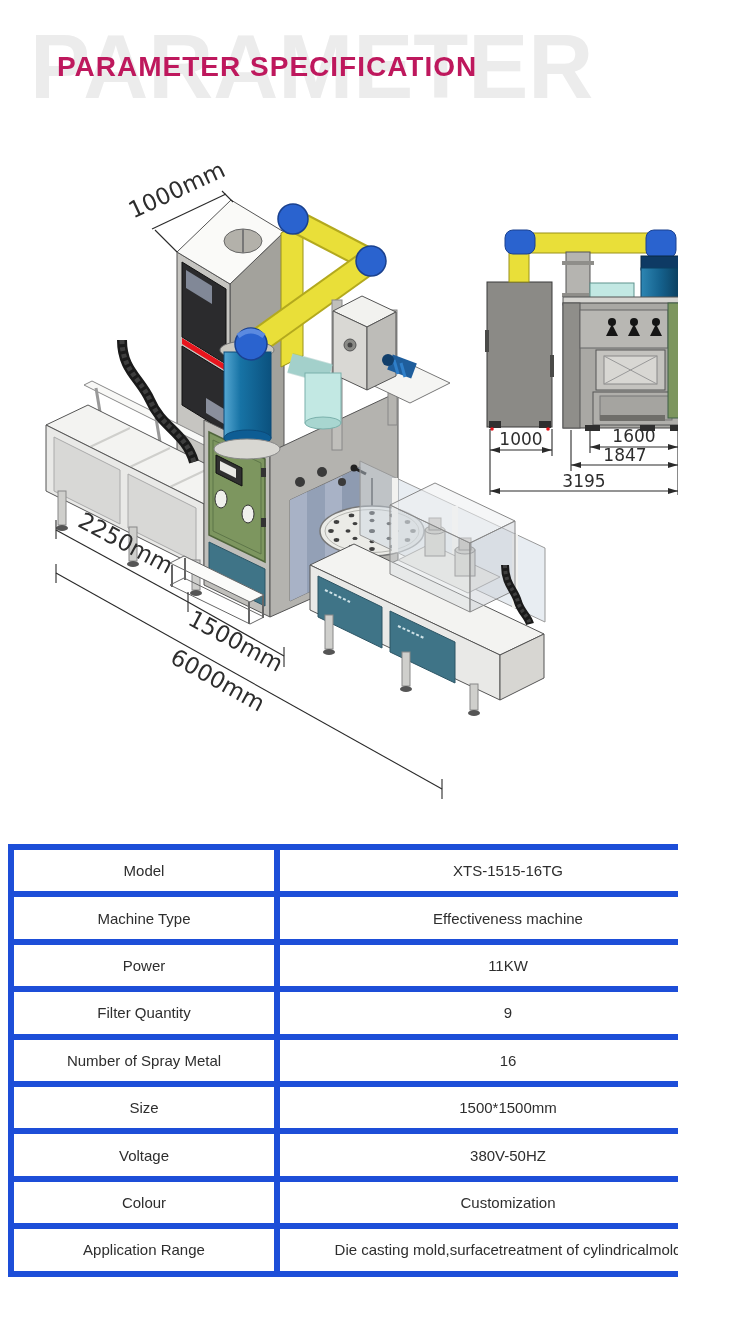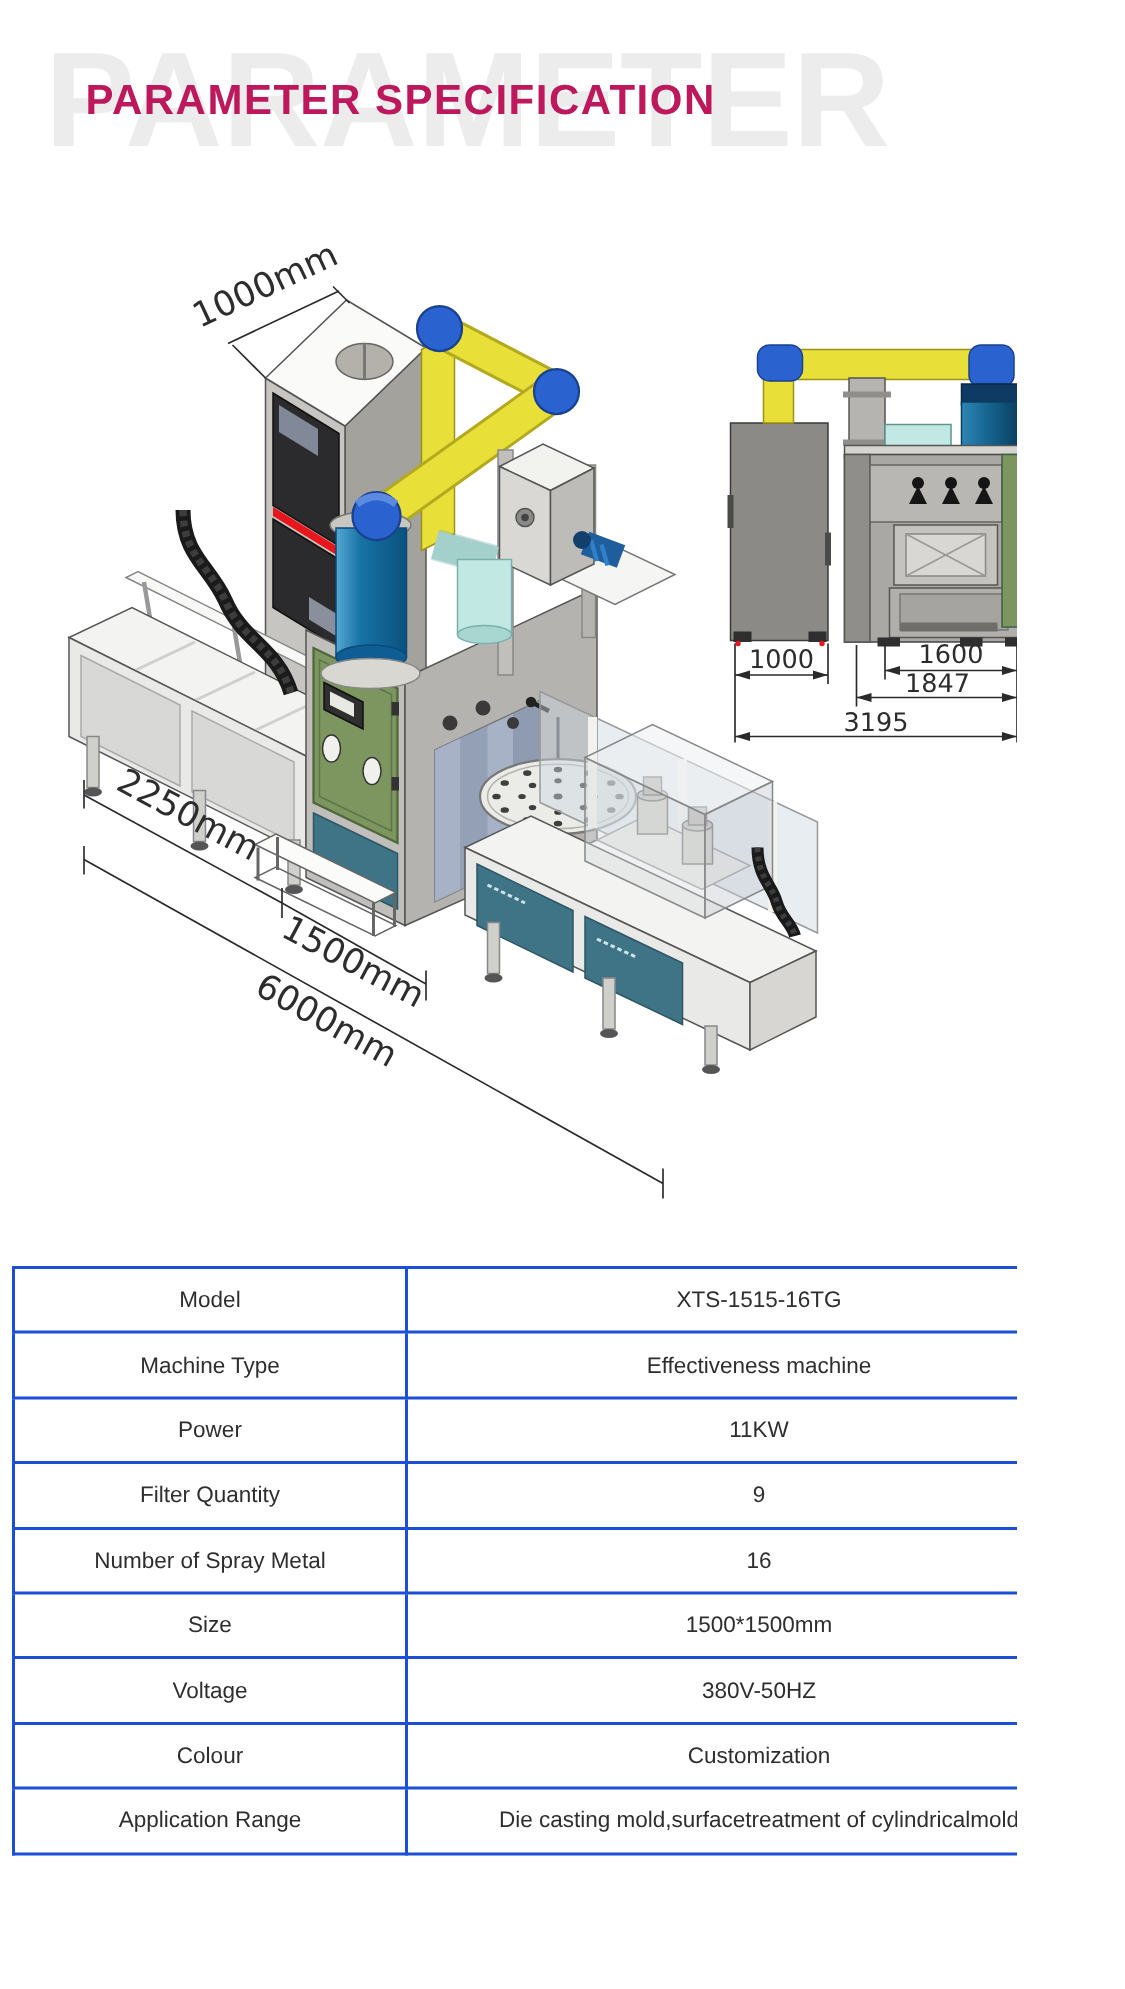--- a/index.html
+++ b/index.html
@@ -14,21 +14,21 @@
   
   .illus{position:absolute;top:140px;left:0;width:750px;height:700px;}
   svg{display:block;}
   svg text{font-family:"DejaVu Sans",sans-serif;fill:#2d2d2d;}
   .dim-iso{font-size:23px;}
   .dim-front{font-size:17px;}
   .ln{stroke:#2a2a2a;stroke-width:1.1;fill:none;}
   .edge{stroke:#555;stroke-width:1;}
   
   .spec{position:absolute;top:844px;left:8px;width:734px;border-collapse:collapse;table-layout:fixed;}
-  .spec td{border:2px solid #1d4ed8;height:41.4px;text-align:center;vertical-align:middle;
+  .spec td{border:6px solid #1d4ed8;height:41.4px;text-align:center;vertical-align:middle;
            font-size:15px;color:#2e2e2e;padding:0 4px;background:#fff;}
   .spec td.lab{width:252px;}
 </style>
 </head>
 <body>
 
 <div class="page">
 
   <div class="hdr">
     <div class="watermark">PARAMETER</div>

